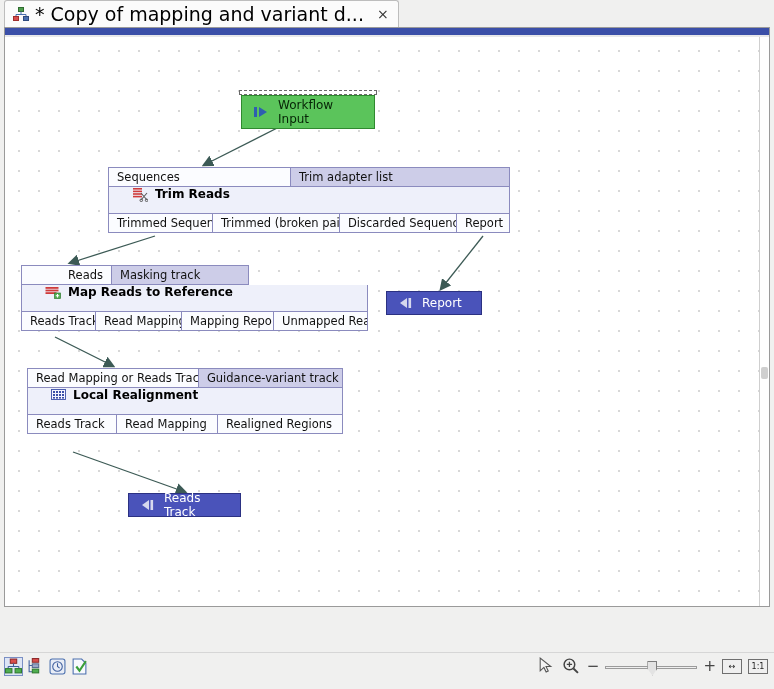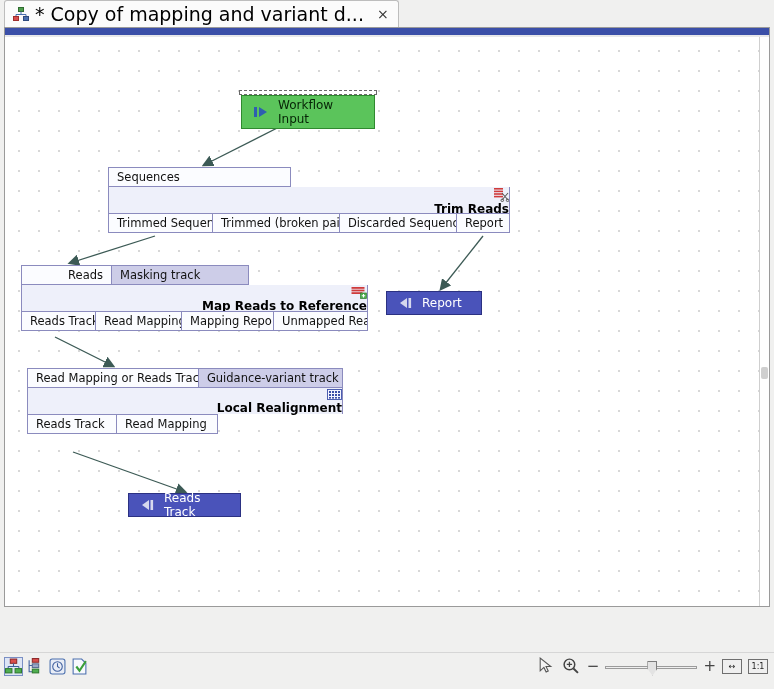--- a/index.html
+++ b/index.html
@@ -45,21 +45,21 @@
   .ports{display:flex;}
   .port{
     box-sizing:border-box;border:1px solid #8b8bbe;
     height:20px;line-height:18px;padding:0 8px;font-size:11.5px;color:#111;
     white-space:nowrap;overflow:hidden;background:#f2f3fa;
   }
   .port.lav{background:#cdcde8;}
   .port.plain{background:#fbfcff;}
   .body{
     box-sizing:border-box;border:1px solid #8b8bbe;border-top:none;border-bottom:none;
-    background:#eef0fa;height:26px;display:flex;align-items:flex-end;padding-left:11px;flex-direction:column;
+    background:#eef0fa;height:26px;display:flex;align-items:flex-start;padding-left:23px;
   }
   .body-title{font-weight:bold;font-size:12px;margin-left:7px;color:#000;}
   .outports{display:flex;}
   .outports .port{background:#fbfcff;}
 
   
   .node-green{
     position:absolute;background:#5bc45b;border:1px solid #2f8a2f;
     height:26px;display:flex;align-items:center;padding:16px 12px;box-sizing:border-box;
     font-size:12px;color:#062406;
@@ -143,20 +143,21 @@
           <rect x="0" y="1" width="3" height="10" fill="#2e5fb0"></rect>
           <path d="M5,1 L13,6 L5,11 z" fill="#2e5fb0"></path>
         </svg>
       </span>
       <span class="node-label">Workflow Input</span>
     </div>
 
     <div class="node" style="left:103px;top:130px;width:402px;">
       <div class="ports">
         <div class="port plain" style="width:183px;">Sequences</div>
+        <div class="port lav" style="width:219px;border-left:none;">Trim adapter list</div>
       </div>
       <div class="body">
         <span class="ico">
           <svg width="16" height="15" viewBox="0 0 16 15">
             <rect x="1" y="1" width="9" height="1.6" fill="#cf3b3b"></rect>
             <rect x="1" y="3.6" width="9" height="1.6" fill="#cf3b3b"></rect>
             <rect x="1" y="6.2" width="9" height="1.6" fill="#cf3b3b"></rect>
             <rect x="1" y="8.8" width="9" height="1.6" fill="#cf3b3b"></rect>
             <path d="M9,6 L15,13 M15,6 L9,13" stroke="#5a5a5a" stroke-width="1.1" fill="none"></path>
             <circle cx="9.3" cy="13.3" r="1.3" fill="none" stroke="#5a5a5a" stroke-width="1"></circle>
@@ -221,20 +222,21 @@
               <rect x="8" y="9" width="2" height="1.6"></rect>
                 <rect x="11" y="9" width="2" height="1.6"></rect>
             </g>
           </svg>
         </span>
         <span class="body-title">Local Realignment</span>
       </div>
       <div class="outports">
         <div class="port" style="width:90px;">Reads Track</div>
         <div class="port" style="width:101px;border-left:none;">Read Mapping</div>
+        <div class="port" style="width:125px;border-left:none;">Realigned Regions</div>
       </div>
     </div>
 
     <div class="node-blue" style="left:381px;top:254px;width:96px;">
       <span class="ico">
         <svg width="15" height="12" viewBox="0 0 15 12">
           <path d="M8,1 L1,6 L8,11 z" fill="#d6d8ee"></path>
           <rect x="9.5" y="1" width="2.6" height="10" fill="#d6d8ee"></rect>
         </svg>
       </span>

